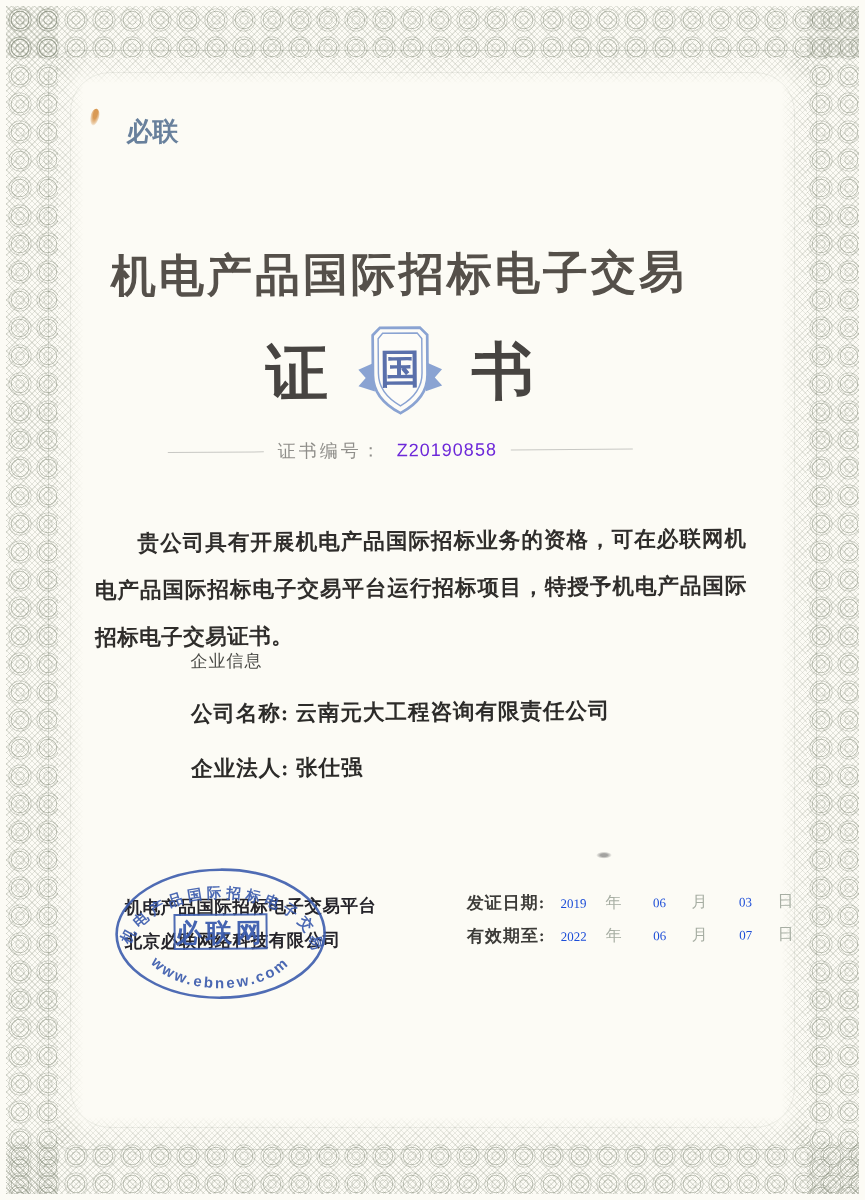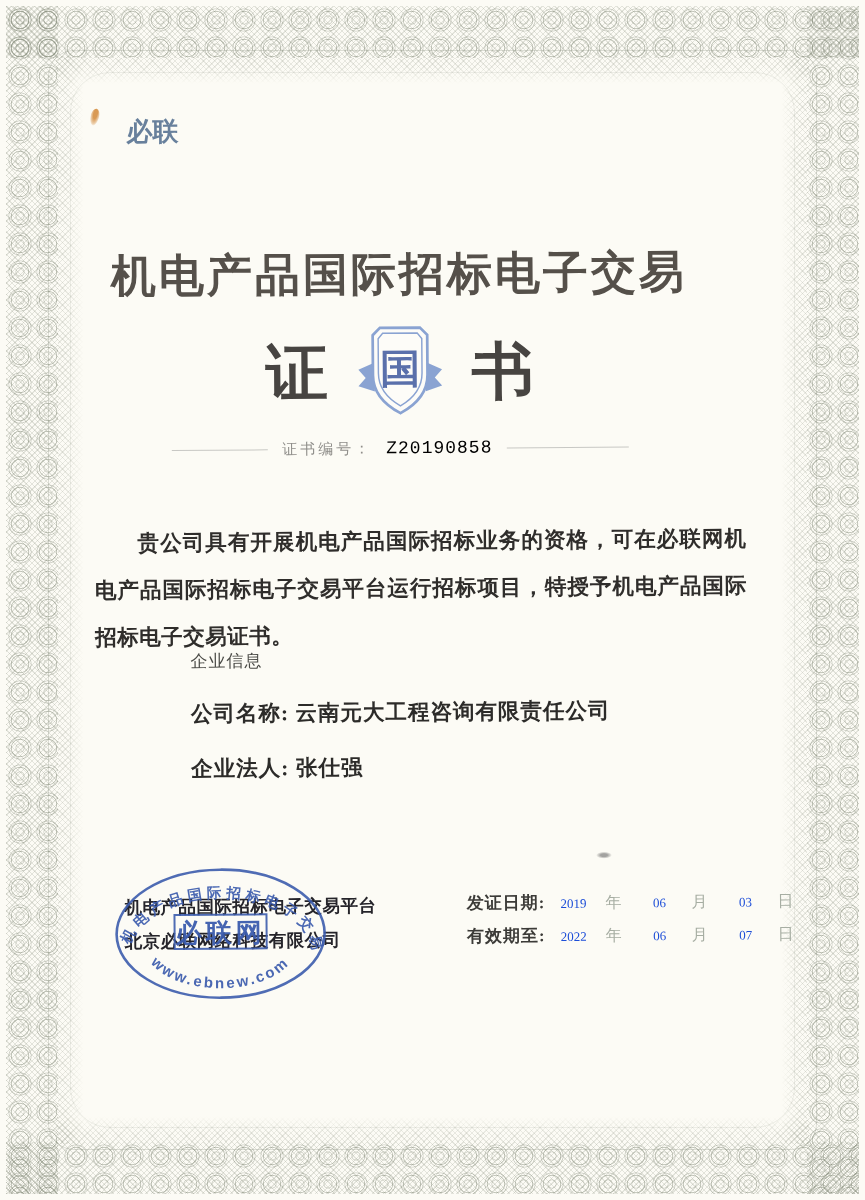--- a/index.html
+++ b/index.html
@@ -66,23 +66,23 @@
     justify-content:center;align-items:center;gap:26px;}
   .certword .zi{font-family:"Liberation Sans","DejaVu Sans",sans-serif;
     font-size:62px;font-weight:700;color:#474441;line-height:1;}
   .emblem{width:92px;height:100px;flex:0 0 auto;}
 
   .certno{position:absolute;left:0;right:62px;top:438px;display:flex;
     justify-content:center;align-items:center;gap:14px;}
   .certno .rule{height:1px;background:#c8c8c4;}
   .rule-l{width:96px;}
   .rule-r{width:122px;}
-  .certno-label{font-size:15px;letter-spacing:3px;color:#8f8e8a;}
-  .certno-value{font-family:Liberation Mono, monospace;
-    font-size:18px;letter-spacing:1px;color:#000000;}
+  .certno-label{font-size:18px;letter-spacing:3px;color:#8f8e8a;}
+  .certno-value{font-family:Liberation Sans, sans-serif;
+    font-size:18px;letter-spacing:1px;color:#6d28d9;}
 
   .body-par{position:absolute;left:95px;top:518px;width:652px;
     font-size:21.5px;font-weight:700;color:#2f2d2b;line-height:2.18;
     text-indent:2em;text-align:justify;letter-spacing:0.5px;}
 
   .info{position:absolute;left:190px;top:648px;}
   .info-head{font-size:17px;color:#4a4a46;letter-spacing:1px;}
   .info-row{margin-top:26px;font-size:21.5px;font-weight:700;color:#2c2b29;letter-spacing:1px;}
 
   .issuer{position:absolute;left:122px;top:888px;font-size:17.5px;font-weight:600;

